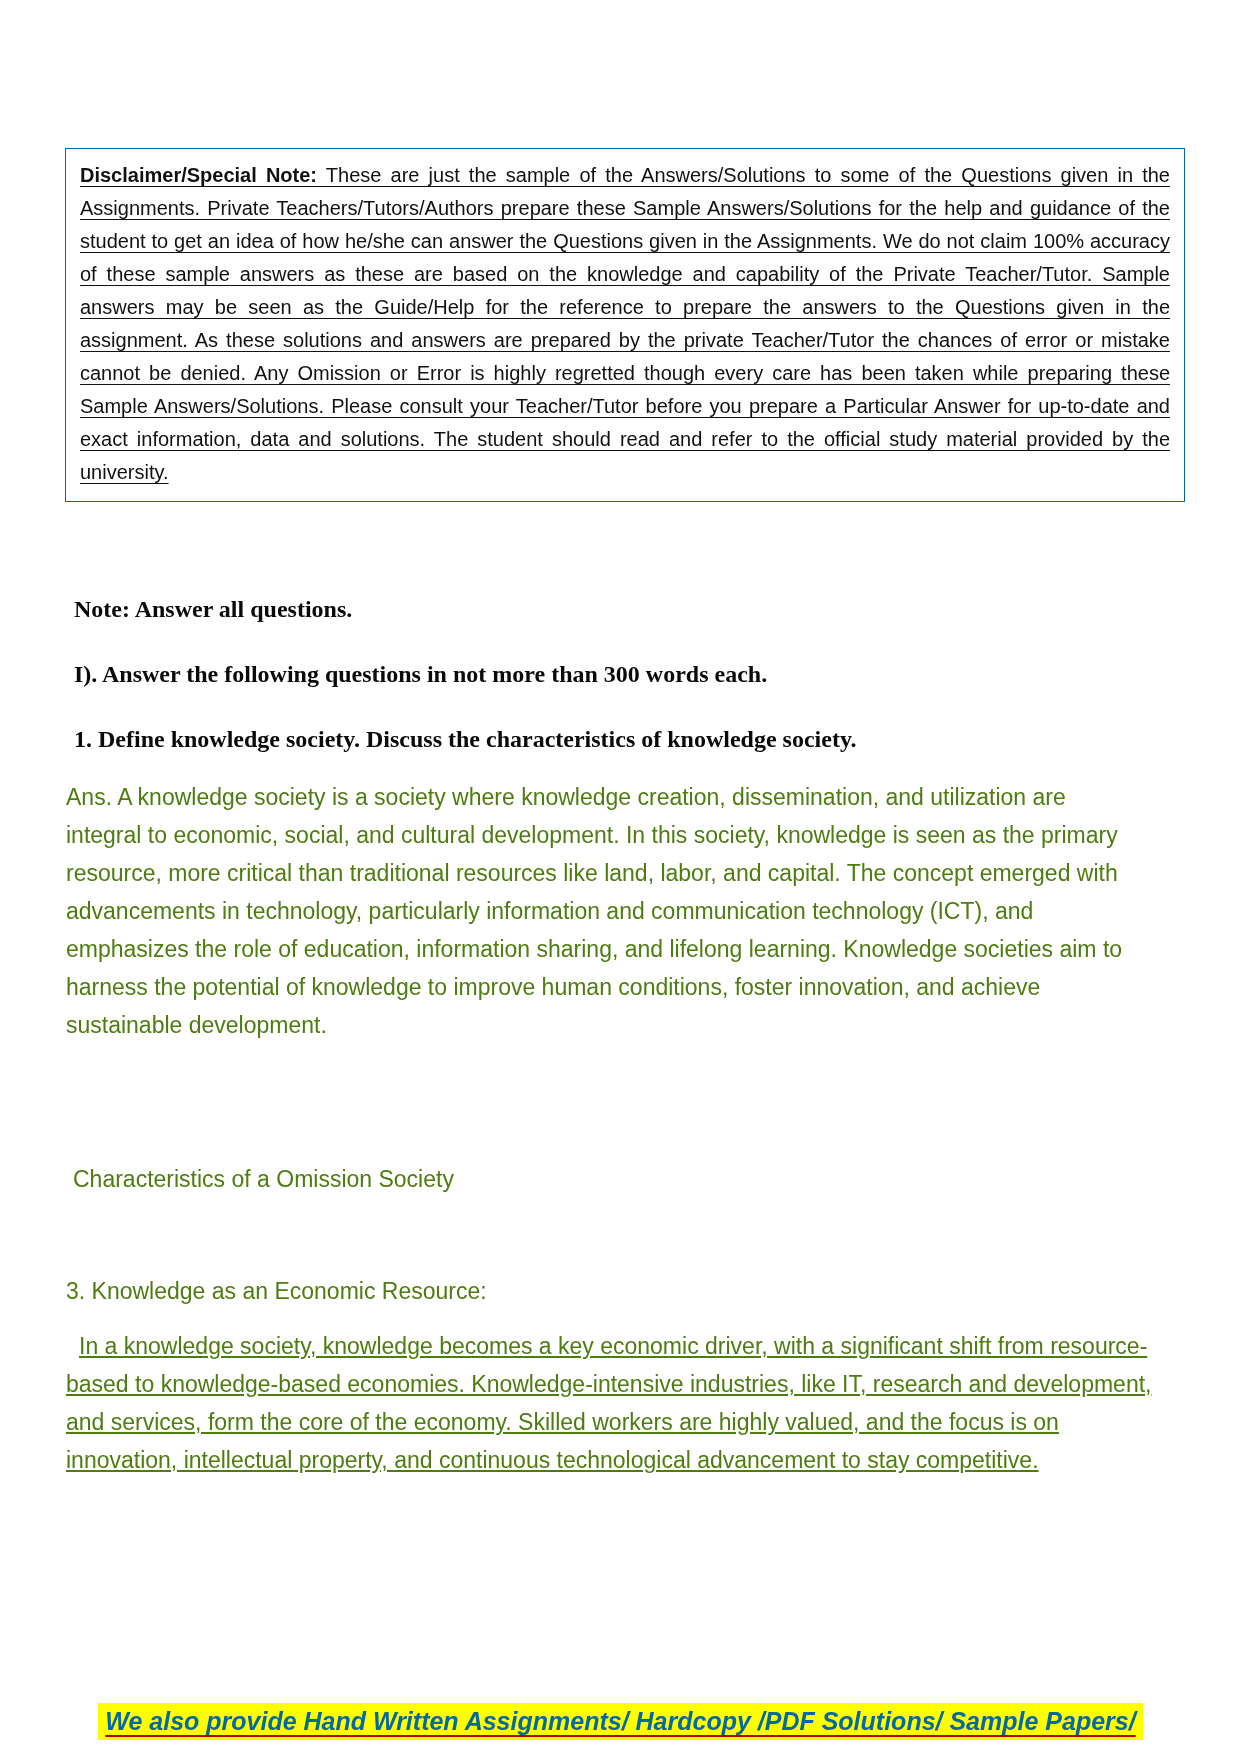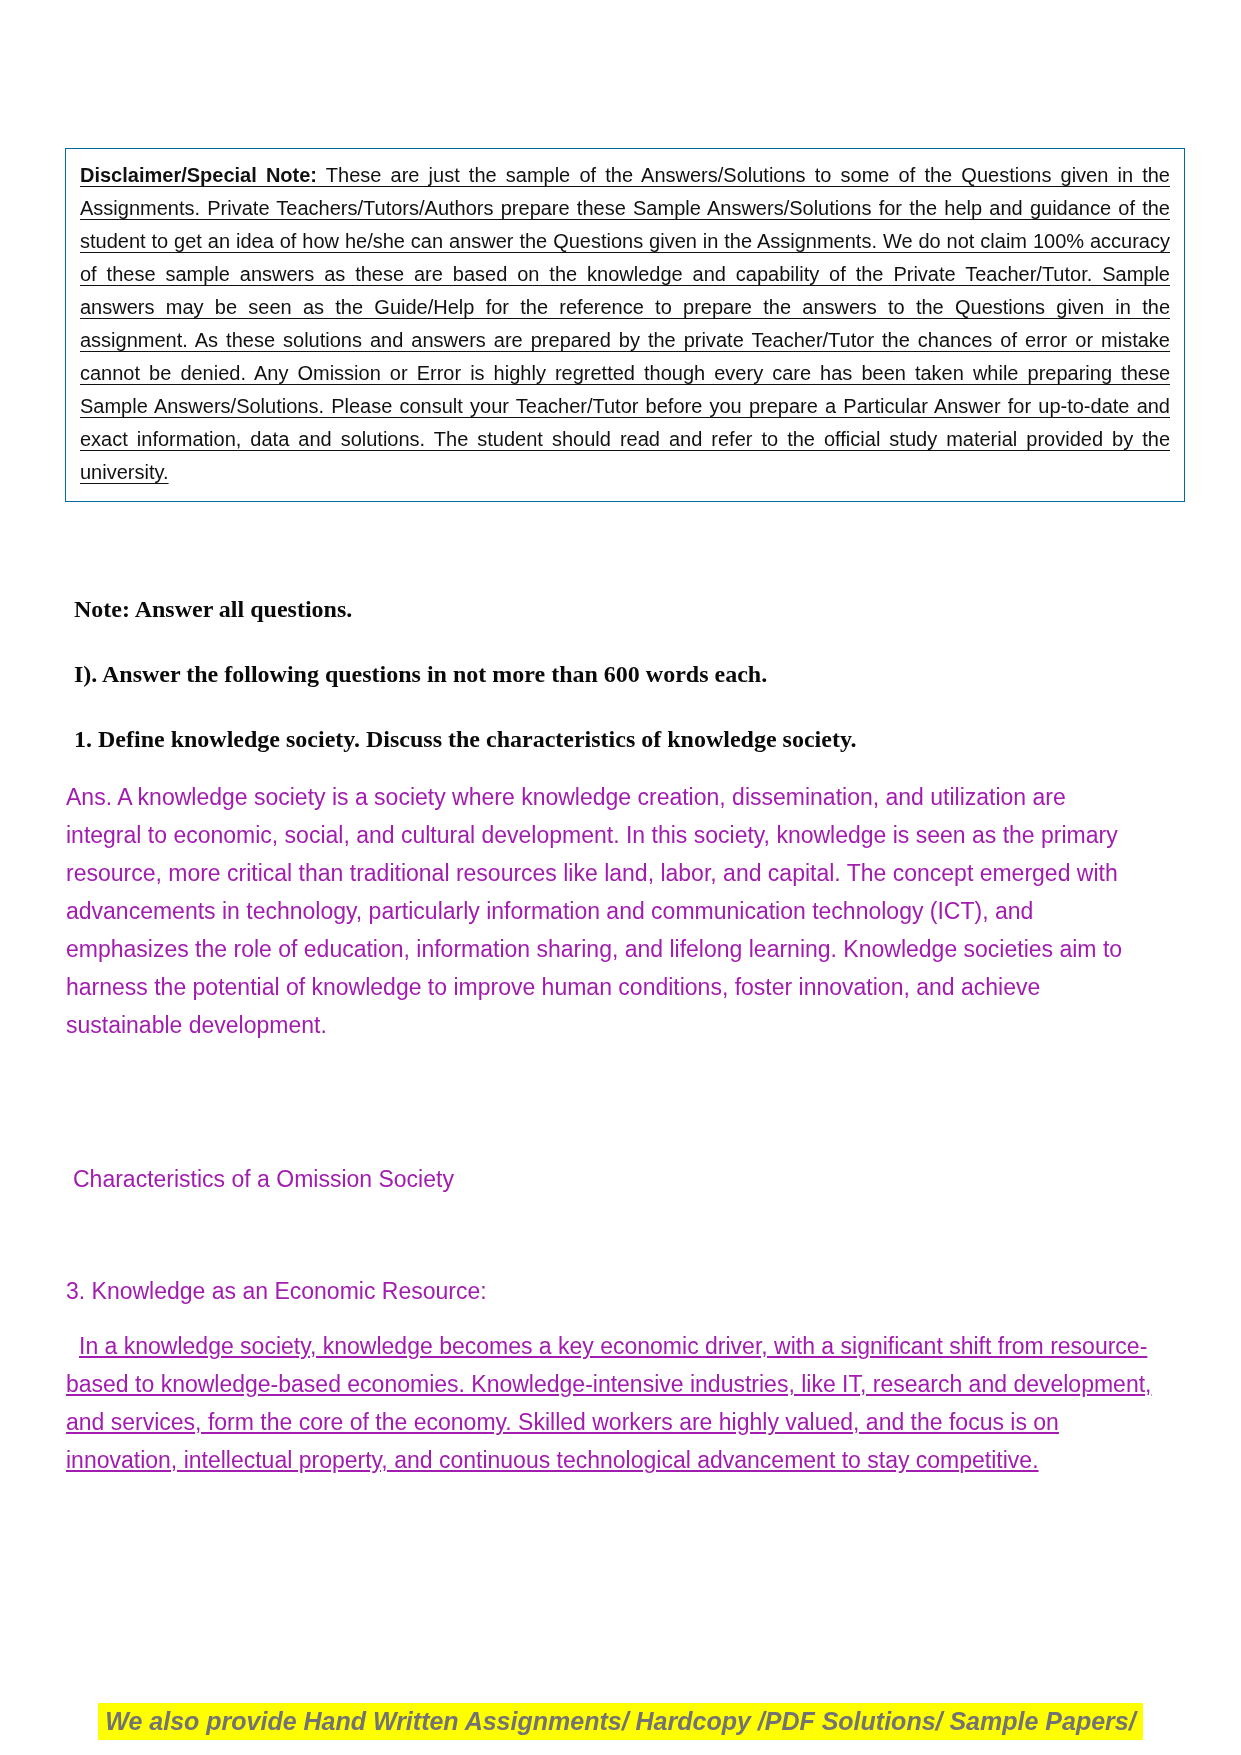--- a/index.html
+++ b/index.html
@@ -38,56 +38,57 @@
     color:#0a0a0a;
     white-space:nowrap;
   }
   .h-note     { top:586px; }
   .h-section  { top:651px; }
   .h-question { top:716px; }
   .body-text {
     position:absolute; left:66px; margin:0;
     font-size:23px;
     line-height:38px;
-    color:#a21caf;
+    color:#4d7c0f;
   }
   .answer-para { top:778px;  width:1080px; }
   .subheading  { top:1160px; left:73px; white-space:nowrap; }
   .point-head  { top:1272px; white-space:nowrap; }
   .point-para  { top:1327px; width:1088px; text-indent:13px;text-decoration:underline; }
   .footer {
     position:absolute; left:0; bottom:14px; width:100%;
     text-align:center;
     font-size:25px;
     font-weight:bold;
     font-style:italic;
     line-height:39px;
   }
   .footer .hl {
     background:#ffff00;
-    color:#737373;
+    color:#0369a1;
+    text-decoration:underline;
     text-decoration-color:#b40000;
     text-decoration-thickness:2px;
     text-underline-offset:5px;
     padding:4px 7px 5px 7px;
     margin-top:12px;
   }
 </style>
 </head>
 <body>
 
 <div class="page">
 
   <div class="disclaimer-box">
     <p class="disclaimer-text"><span class="disclaimer-label">Disclaimer/Special Note:</span><span> These are just the sample of the Answers/Solutions to some of the Questions given in the Assignments. Private Teachers/Tutors/Authors prepare these Sample Answers/Solutions for the help and guidance of the student to get an idea of how he/she can answer the Questions given in the Assignments. We do not claim 100% accuracy of these sample answers as these are based on the knowledge and capability of the Private Teacher/Tutor. Sample answers may be seen as the Guide/Help for the reference to prepare the answers to the Questions given in the assignment. As these solutions and answers are prepared by the private Teacher/Tutor the chances of error or mistake cannot be denied. Any Omission or Error is highly regretted though every care has been taken while preparing these Sample Answers/Solutions. Please consult your Teacher/Tutor before you prepare a Particular Answer for up-to-date and exact information, data and solutions. The student should read and refer to the official study material provided by the university.</span></p>
   </div>
 
   <h2 class="serif-heading h-note">Note: Answer all questions.</h2>
 
-  <h2 class="serif-heading h-section">I). Answer the following questions in not more than 600 words each.</h2>
+  <h2 class="serif-heading h-section">I). Answer the following questions in not more than 300 words each.</h2>
 
   <h2 class="serif-heading h-question">1. Define knowledge society. Discuss the characteristics of knowledge society.</h2>
 
   <p class="body-text answer-para">Ans. A knowledge society is a society where knowledge creation, dissemination, and utilization are integral to economic, social, and cultural development. In this society, knowledge is seen as the primary resource, more critical than traditional resources like land, labor, and capital. The concept emerged with advancements in technology, particularly information and communication technology (ICT), and emphasizes the role of education, information sharing, and lifelong learning. Knowledge societies aim to harness the potential of knowledge to improve human conditions, foster innovation, and achieve sustainable development.</p>
 
   <p class="body-text subheading">Characteristics of a Omission Society</p>
 
   <p class="body-text point-head">3. Knowledge as an Economic Resource:</p>
 
   <p class="body-text point-para">In a knowledge society, knowledge becomes a key economic driver, with a significant shift from resource-based to knowledge-based economies. Knowledge-intensive industries, like IT, research and development, and services, form the core of the economy. Skilled workers are highly valued, and the focus is on innovation, intellectual property, and continuous technological advancement to stay competitive.</p>

